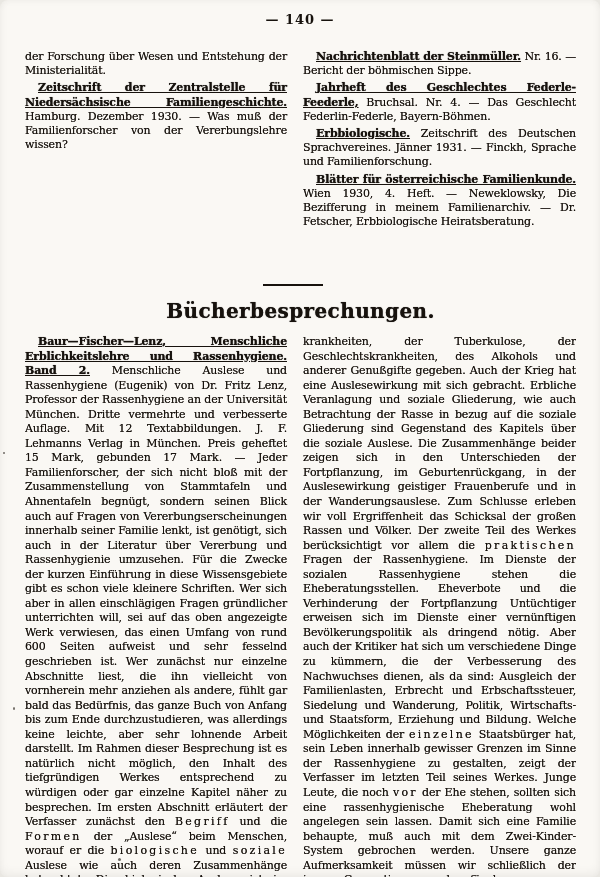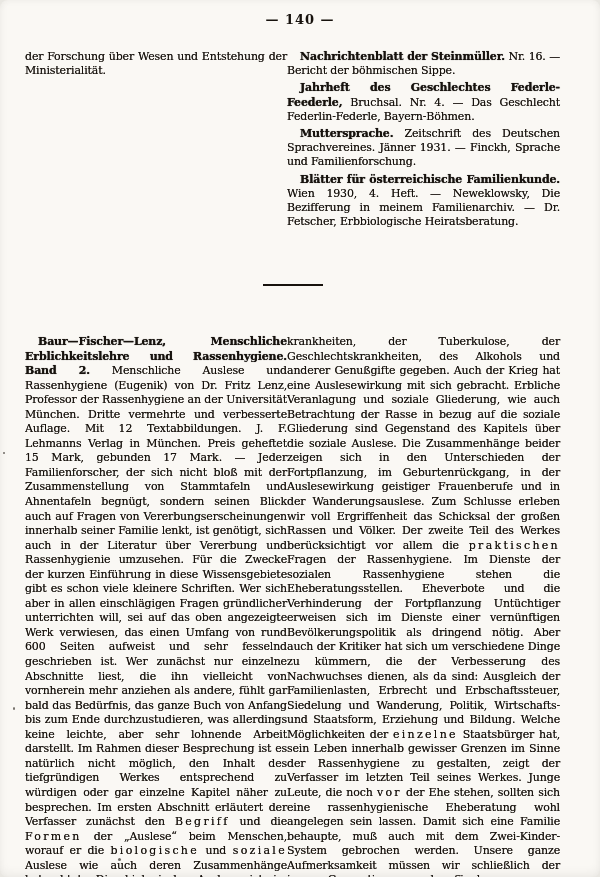--- a/index.html
+++ b/index.html
@@ -14,33 +14,33 @@
     box-shadow:inset 0 -4px 10px rgba(0,0,0,0.05), inset 0 2px 6px rgba(0,0,0,0.03);
     border-radius:8px;
   }
   .pagenum{
     position:absolute;top:12px;left:0;width:100%;
     text-align:center;font-size:13px;font-weight:bold;
     letter-spacing:1px;
   }
   .content{position:absolute;left:25px;width:551px;}
   .bib{top:50px;}
-  .cols{display:flex;align-items:flex-start;}
+  .cols{display:flex;gap:16px;align-items:flex-start;}
   .col-l{width:262px;}
   .col-r{width:273px;}
   .para{
     margin:0 0 3px 0;
     font-size:11px;line-height:14.2px;
     letter-spacing:-0.15px;
     text-align:justify;
     text-shadow:0 0 0.5px rgba(23,18,13,0.75);
   }
   .reviews .para{line-height:14.55px;margin:0;}
   .indent{text-indent:13px;}
-  .seg-bold{font-weight:bold;text-shadow:0 0 0.7px rgba(0,0,0,0.9);}
+  .seg-bold{font-weight:bold;text-shadow:0 0 0.7px rgba(0,0,0,0.9);text-decoration:underline;}
   .seg-spaced{letter-spacing:2.3px;}
   .divider{
     position:absolute;top:284px;left:263px;
     width:60px;height:2.4px;background:var(--ink,#17120d);
   }
   .heading{
     position:absolute;top:299px;left:25px;width:551px;
     text-align:center;font-size:20px;font-weight:bold;
     letter-spacing:0.4px;
     text-shadow:0 0 0.7px rgba(0,0,0,0.9);
@@ -54,31 +54,33 @@
 </head>
 <body>
 
 <div class="page">
 
   <div class="pagenum">— 140 —</div>
 
   <div class="content bib cols">
     <div class="col-l">
         <p class="para"><span class="seg">der Forschung über Wesen und Entstehung der Ministerialität.</span></p>
+        <p class="para indent"><span class="seg seg-bold">Zeitschrift der Zentralstelle für Niedersächsische Familiengeschichte.</span><span class="seg"> Hamburg. Dezember 1930. — Was muß der Familienforscher von der Vererbungslehre wissen?</span></p>
       </div>
     <div class="col-r">
         <p class="para indent"><span class="seg seg-bold">Nachrichtenblatt der Steinmüller.</span><span class="seg"> Nr. 16. — Bericht der böhmischen Sippe.</span></p>
         <p class="para indent"><span class="seg seg-bold">Jahrheft des Geschlechtes Federle-Feederle,</span><span class="seg"> Bruchsal. Nr. 4. — Das Geschlecht Federlin-Federle, Bayern-Böhmen.</span></p>
-        <p class="para indent"><span class="seg seg-bold">Muttersprache.</span><span class="seg"> Zeitschrift des Deutschen Sprachvereines. Jänner 1931. — Finckh, Sprache und Familienforschung.</span></p>
+        <p class="para indent"><span class="seg seg-bold">Erbbiologische.</span><span class="seg"> Zeitschrift des Deutschen Sprachvereines. Jänner 1931. — Finckh, Sprache und Familienforschung.</span></p>
         <p class="para indent"><span class="seg seg-bold">Blätter für österreichische Familienkunde.</span><span class="seg"> Wien 1930, 4. Heft. — Neweklowsky, Die Bezifferung in meinem Familienarchiv. — Dr. Fetscher, Erbbiologische Heiratsberatung.</span></p>
       </div>
   </div>
 
   <div class="divider"></div>
 
+  <div class="heading">Bücherbesprechungen.</div>
 
   <div class="content reviews cols">
     <div class="col-l">
         <p class="para indent"><span class="seg seg-bold">Baur—Fischer—Lenz, Menschliche Erblichkeitslehre und Rassenhygiene. Band 2.</span><span class="seg"> Menschliche Auslese und Rassenhygiene (Eugenik) von Dr. Fritz Lenz, Professor der Rassenhygiene an der Universität München. Dritte vermehrte und verbesserte Auflage. Mit 12 Textabbildungen. J. F. Lehmanns Verlag in München. Preis geheftet 15 Mark, gebunden 17 Mark. — Jeder Familienforscher, der sich nicht bloß mit der Zusammenstellung von Stammtafeln und Ahnentafeln begnügt, sondern seinen Blick auch auf Fragen von Vererbungserscheinungen innerhalb seiner Familie lenkt, ist genötigt, sich auch in der Literatur über Vererbung und Rassenhygienie umzusehen. Für die Zwecke der kurzen Einführung in diese Wissensgebiete gibt es schon viele kleinere Schriften. Wer sich aber in allen einschlägigen Fragen gründlicher unterrichten will, sei auf das oben angezeigte Werk verwiesen, das einen Umfang von rund 600 Seiten aufweist und sehr fesselnd geschrieben ist. Wer zunächst nur einzelne Abschnitte liest, die ihn vielleicht von vornherein mehr anziehen als andere, fühlt gar bald das Bedürfnis, das ganze Buch von Anfang bis zum Ende durchzustudieren, was allerdings keine leichte, aber sehr lohnende Arbeit darstellt. Im Rahmen dieser Besprechung ist es natürlich nicht möglich, den Inhalt des tiefgründigen Werkes entsprechend zu würdigen oder gar einzelne Kapitel näher zu besprechen. Im ersten Abschnitt erläutert der Verfasser zunächst den </span><span class="seg seg-spaced">Begriff</span><span class="seg"> und die </span><span class="seg seg-spaced">Formen</span><span class="seg"> der „Auslese“ beim Menschen, worauf er die </span><span class="seg seg-spaced">biologische</span><span class="seg"> und </span><span class="seg seg-spaced">soziale</span><span class="seg"> Auslese wie auch deren Zusammenhänge betrachtet. Die biologische Auslese ist im besonderen durch die Wirkung der Infektions-</span></p>
       </div>
     <div class="col-r">
         <p class="para"><span class="seg">krankheiten, der Tuberkulose, der Geschlechtskrankheiten, des Alkohols und anderer Genußgifte gegeben. Auch der Krieg hat eine Auslesewirkung mit sich gebracht. Erbliche Veranlagung und soziale Gliederung, wie auch Betrachtung der Rasse in bezug auf die soziale Gliederung sind Gegenstand des Kapitels über die soziale Auslese. Die Zusammenhänge beider zeigen sich in den Unterschieden der Fortpflanzung, im Geburtenrückgang, in der Auslesewirkung geistiger Frauenberufe und in der Wanderungsauslese. Zum Schlusse erleben wir voll Ergriffenheit das Schicksal der großen Rassen und Völker. Der zweite Teil des Werkes berücksichtigt vor allem die </span><span class="seg seg-spaced">praktischen</span><span class="seg"> Fragen der Rassenhygiene. Im Dienste der sozialen Rassenhygiene stehen die Eheberatungsstellen. Eheverbote und die Verhinderung der Fortpflanzung Untüchtiger erweisen sich im Dienste einer vernünftigen Bevölkerungspolitik als dringend nötig. Aber auch der Kritiker hat sich um verschiedene Dinge zu kümmern, die der Verbesserung des Nachwuchses dienen, als da sind: Ausgleich der Familienlasten, Erbrecht und Erbschaftssteuer, Siedelung und Wanderung, Politik, Wirtschafts- und Staatsform, Erziehung und Bildung. Welche Möglichkeiten der </span><span class="seg seg-spaced">einzelne</span><span class="seg"> Staatsbürger hat, sein Leben innerhalb gewisser Grenzen im Sinne der Rassenhygiene zu gestalten, zeigt der Verfasser im letzten Teil seines Werkes. Junge Leute, die noch </span><span class="seg seg-spaced">vor</span><span class="seg"> der Ehe stehen, sollten sich eine rassenhygienische Eheberatung wohl angelegen sein lassen. Damit sich eine Familie behaupte, muß auch mit dem Zwei-Kinder-System gebrochen werden. Unsere ganze Aufmerksamkeit müssen wir schließlich der jungen Generation zuwenden, für deren</span></p>
       </div>
   </div>
 

